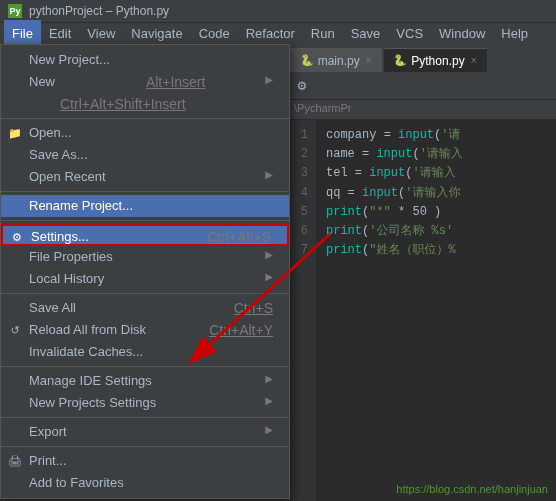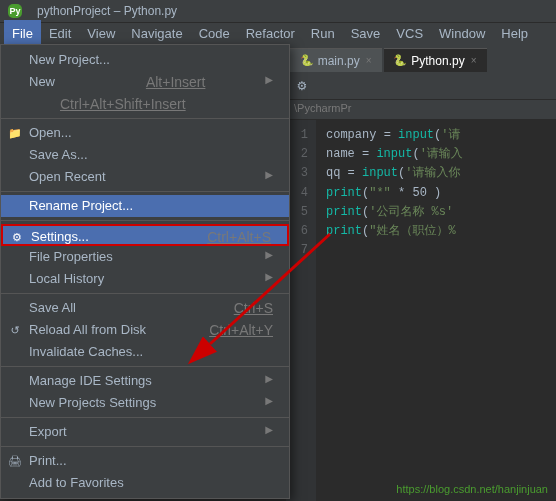--- a/index.html
+++ b/index.html
@@ -20,23 +20,23 @@
       height: 22px;
       display: flex;
       align-items: center;
       padding: 0 8px;
       font-size: 12px;
       color: #a9b7c6;
     }
     .title-bar-icon {
       width: 14px;
       height: 14px;
-      margin-right: 15px;
+      margin-right: 7px;
       background: #4a9c2f;
-      border-radius: 5px;
+      border-radius: 0;
       display: inline-flex;
       align-items: center;
       justify-content: center;
       font-size: 9px;
       color: white;
       font-weight: bold;
     }
 
     
     .menu-bar {
@@ -384,20 +384,21 @@
         <div>2</div>
         <div>3</div>
         <div>4</div>
         <div>5</div>
         <div>6</div>
         <div>7</div>
       </div>
       <div class="code-content">
         <div class="code-line"><span class="var">company</span> <span class="op">=</span> <span class="fn">input</span>(<span class="str">'请</span></div>
         <div class="code-line"><span class="var">name</span> <span class="op">=</span> <span class="fn">input</span>(<span class="str">'请输入</span></div>
+        <div class="code-line"><span class="var">tel</span> <span class="op">=</span> <span class="fn">input</span>(<span class="str">'请输入</span></div>
         <div class="code-line"><span class="var">qq</span> <span class="op">=</span> <span class="fn">input</span>(<span class="str">'请输入你</span></div>
         <div class="code-line"><span class="fn">print</span>(<span class="str">"*"</span> <span class="op">*</span> <span class="var">50</span> )</div>
         <div class="code-line"><span class="fn">print</span>(<span class="str">'公司名称 %s'</span></div>
         <div class="code-line"><span class="fn">print</span>(<span class="str">"姓名（职位）%</span></div>
       </div>
     </div>
   </div>
 
   <svg class="arrow-annotation" style="position:absolute; left:180px; top:180px; width:200px; height:160px; pointer-events:none; z-index:50;" viewBox="0 0 200 160">
     <defs>

